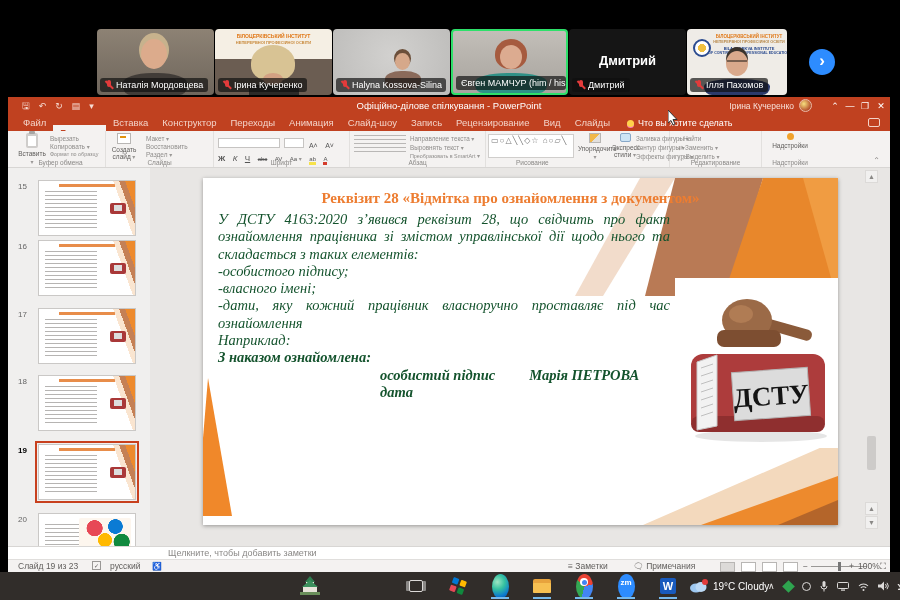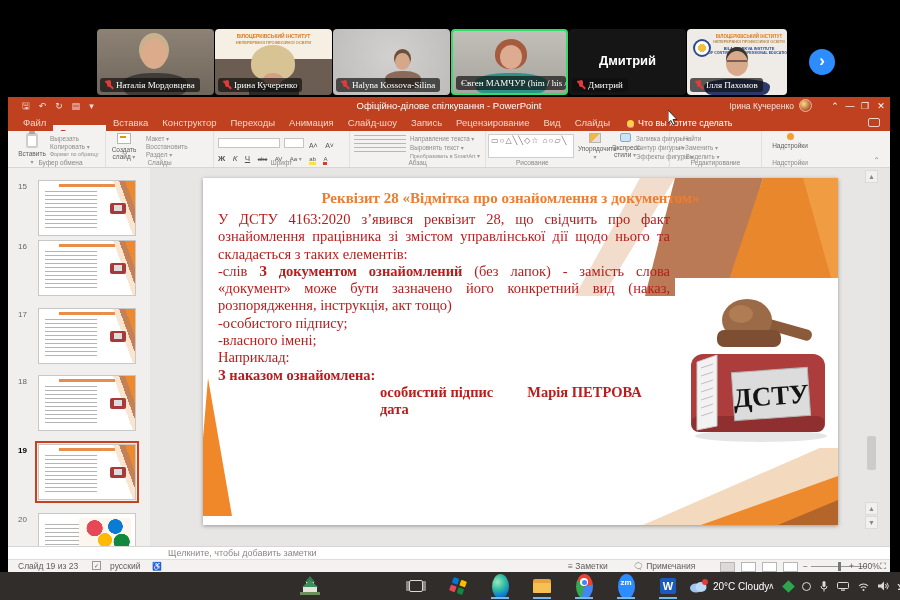--- a/index.html
+++ b/index.html
@@ -7,21 +7,21 @@
   .screen{position:relative;width:900px;height:600px;background:#000;overflow:hidden;
           font-family:"Liberation Sans",sans-serif;}
   .abs{position:absolute;}
 
   
   .vtile{position:absolute;top:29px;height:66px;width:117px;border-radius:4px;overflow:hidden;background:#555;}
   .vtile .head{position:absolute;border-radius:50%;}
   .vtile .torso{position:absolute;border-radius:45% 45% 8px 8px;}
   .vlabel{position:absolute;left:3px;bottom:3px;background:rgba(15,15,15,.68);border-radius:3px;
           color:#fff;font-size:9px;line-height:12px;padding:1px 5px;display:flex;align-items:center;gap:3px;
-          white-space:nowrap;max-width:110px;overflow:hidden;font-family:Liberation Serif, serif;}
+          white-space:nowrap;max-width:110px;overflow:hidden;}
   .micoff{flex:0 0 auto;width:8px;height:10px;position:relative;}
   .micoff::before{content:"";position:absolute;left:2px;top:0;width:4px;height:7px;border-radius:2px;background:#e23b3b;}
   .micoff::after{content:"";position:absolute;left:-1px;top:4px;width:11px;height:1.5px;background:#e23b3b;transform:rotate(45deg);}
   .bannertxt{position:absolute;width:100%;text-align:center;font-weight:bold;}
 
   
   .ppt{position:absolute;left:8px;top:97px;width:882px;height:475px;background:#f4f2f1;}
   .titlebar{position:absolute;left:0;top:0;width:100%;height:18px;background:#c04120;color:#fff;}
   .qat{position:absolute;left:14px;top:3px;display:flex;gap:9px;color:#f6ddd4;font-size:9px;line-height:12px;}
   .wtitle{position:absolute;left:0;right:0;top:3px;text-align:center;font-size:9.5px;color:#fff;}
@@ -73,21 +73,21 @@
   .t20band{position:absolute;left:0;bottom:0;width:100%;height:12px;background:#f0a22c;}
   .vscrollpane{position:absolute;right:1px;top:4px;width:7px;height:366px;background:#f6f5f4;}
   .vscrollpane .vthumb{position:absolute;left:1px;top:250px;width:5px;height:80px;background:#c4c2c0;border-radius:2px;}
 
   
   .canvas{position:absolute;left:142px;top:71px;width:740px;height:378px;background:#e8e6e4;}
   .slide{position:absolute;left:53px;top:10px;width:635px;height:347px;background:#fff;box-shadow:0 1px 4px rgba(0,0,0,.35);overflow:hidden;}
   .slide-title{position:absolute;left:0;top:12px;width:615px;text-align:center;
                font-family:"Liberation Serif",serif;font-weight:bold;font-size:15px;color:#ED7D31;}
   .sbody{position:absolute;left:15px;top:33px;width:452px;font-family:"Liberation Serif",serif;
-         font-size:14.5px;line-height:17.3px;color:#b91c1c;text-align:justify;}
+         font-size:14.5px;line-height:17.3px;color:#14532d;text-align:justify;font-style:italic;}
   .sbody p{margin:0;}
   .ind{margin-left:162px !important;text-align:left !important;}
   .gap{display:inline-block;width:34px;}
   .canv-scroll{position:absolute;right:12px;top:2px;width:13px;height:360px;}
   .cs-btn{position:absolute;left:0;width:13px;height:13px;background:#f1f0ef;border:1px solid #dcdad8;
           color:#8a8886;font-size:7px;line-height:11px;text-align:center;}
   .cs-thumb{position:absolute;left:2px;top:266px;width:9px;height:34px;background:#cdcbc9;border-radius:2px;}
 
   .notesbar{position:absolute;left:0;top:449px;width:100%;height:13px;background:#fff;border-top:1px solid #d8d6d4;
             font-size:9px;color:#8a8886;line-height:13px;padding-left:160px;}
@@ -383,23 +383,23 @@
           <path d="M26,90 L38,86 M26,98 L38,94 M26,106 L38,102 M26,114 L38,110 M26,122 L38,118 M26,130 L38,126 M26,138 L38,134" stroke="#bfbfbf" stroke-width="1"></path>
           <g transform="rotate(-4 96 116)">
             <rect x="58" y="92" width="76" height="48" fill="#dcdcdc" stroke="#b5b5b5"></rect>
             <text x="96" y="127" text-anchor="middle" font-family="Liberation Serif, serif" font-size="27" font-weight="bold" fill="#141414">ДСТУ</text>
           </g>
         </svg>
 
         <div class="slide-title">Реквізит 28 «Відмітка про ознайомлення з документом»</div>
         <div class="sbody">
           <p>У ДСТУ 4163:2020 з’явився реквізит 28, що свідчить про факт ознайомлення працівника зі змістом управлінської дії щодо нього та складається з таких елементів:</p>
-          <p><span>-слів </span><b>З документом ознайомлений</b><span> (без лапок) - замість слова «документ» може бути зазначено його конкретний вид (наказ, розпорядження, інструкція, акт тощо)</span></p>
           <p>-особистого підпису;</p>
           <p>-власного імені;</p>
+          <p>-дати, яку кожний працівник власноручно проставляє під час ознайомлення</p>
           <p>Наприклад:</p>
           <p style="font-weight:bold;">З наказом ознайомлена:</p>
           <p class="ind" style="font-weight:bold;"><span>особистий підпис</span><span class="gap"></span><span>Марія ПЕТРОВА</span></p>
           <p class="ind" style="font-weight:bold;">дата</p>
         </div>
       </div>
 
       <div class="canv-scroll">
         <div class="cs-btn" style="top:0;">▲</div>
         <div class="cs-thumb"></div>
@@ -478,21 +478,21 @@
     <div class="tbico open" style="left:656px;">
       <div style="width:16px;height:16px;background:#185abd;border-radius:2px;color:#fff;font-size:11px;font-weight:bold;text-align:center;line-height:16px;">W</div>
     </div>
 
     <div class="weather" style="left:688px;">
       <svg width="20" height="14" viewBox="0 0 20 14">
         <ellipse cx="8" cy="9" rx="6" ry="4.5" fill="#9ec8f0"></ellipse>
         <ellipse cx="13" cy="8" rx="5.5" ry="5" fill="#bcd9f5"></ellipse>
         <circle cx="17" cy="3" r="3" fill="#e23b3b"></circle>
       </svg>
-      <span>20°C Cloudy</span>
+      <span>19°C Cloudy</span>
     </div>
 
     <div class="tray" style="left:768px;">
       <span style="font-size:9px;">∧</span>
       <span style="width:9px;height:9px;background:#2ea44f;transform:rotate(45deg);display:inline-block;"></span>
       <span style="width:9px;height:9px;border:1.2px solid #dcdad8;border-radius:50%;display:inline-block;"></span>
       <svg width="8" height="11" viewBox="0 0 8 11">
           <rect x="2.5" y="0" width="3" height="6" rx="1.5" fill="#dcdad8"></rect>
           <path d="M1,5 a3,3 0 0 0 6,0 M4,8 L4,10.5" stroke="#dcdad8" stroke-width="1" fill="none"></path>
         </svg>

